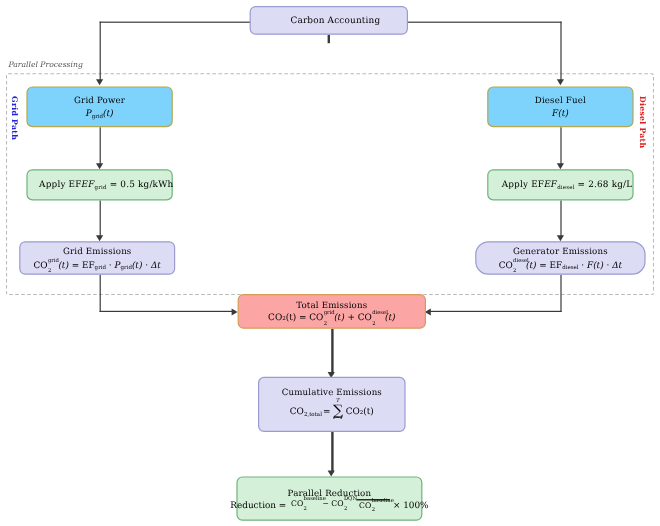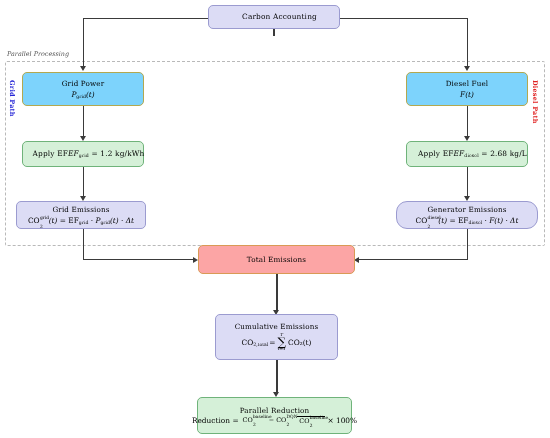--- a/index.html
+++ b/index.html
@@ -245,21 +245,21 @@
 
   <div class="node fill-yellow" id="node-diesel-fuel" style="left:406px; top:72px; width:122px; height:34px;">
     <div class="title">Diesel Fuel</div>
     <div class="formula">
       <span class="mi">F</span><span class="mi">(t)</span>
     </div>
   </div>
 
   <div class="node single fill-green" id="node-grid-ef" style="left:22px; top:141px; width:122px; height:26px;">
     <div class="title">
-      <span>Apply EF</span><span class="mi">EF</span><sub>grid</sub>&nbsp;<span>= 1.2 kg/kWh</span>
+      <span>Apply EF</span><span class="mi">EF</span><sub>grid</sub>&nbsp;<span>= 0.5 kg/kWh</span>
     </div>
   </div>
 
   <div class="node single fill-green" id="node-diesel-ef" style="left:406px; top:141px; width:122px; height:26px;">
     <div class="title">
       <span>Apply EF</span><span class="mi">EF</span><sub>diesel</sub>&nbsp;<span>= 2.68 kg/L</span>
     </div>
   </div>
 
   <div class="node fill-blue" id="node-grid-emissions" style="left:16px; top:201px; width:130px; height:28px;">
@@ -273,20 +273,25 @@
   <div class="node fill-blue" id="node-generator-emissions" style="left:396px; top:201px; width:142px; height:28px;border-radius:11px;">
     <div class="title">Generator Emissions</div>
     <div class="formula">
       CO<span class="supsub"><span class="s-up">diesel</span><span class="s-dn">2</span></span><span class="supsub-pad" style="width:11px;"></span><span class="mi">(t)</span>
       = EF<sub>diesel</sub> · <span class="mi">F(t)</span> · <span class="mi">Δt</span>
     </div>
   </div>
 
   <div class="node fill-orange" id="node-total-emissions" style="left:198px; top:245px; width:157px; height:29px;">
     <div class="title">Total Emissions</div>
+    <div class="formula">
+      <span>CO₂(t) =</span>
+      CO<span class="supsub"><span class="s-up">grid</span><span class="s-dn">2</span></span><span class="supsub-pad" style="width:9px;"></span><span class="mi">(t)</span>
+      + CO<span class="supsub"><span class="s-up">diesel</span><span class="s-dn">2</span></span><span class="supsub-pad" style="width:11px;"></span><span class="mi">(t)</span>
+    </div>
   </div>
 
   <div class="node fill-blue" id="node-cumulative-emissions" style="left:215px; top:314px; width:123px; height:46px;">
     <div class="title">Cumulative Emissions</div>
     <div class="formula sum-expr">
       <span>CO<sub>2,total</sub></span>
       <span>=</span>
       <span class="bigsum">
         <span class="lim">T</span>
         <span class="sig">∑</span>

